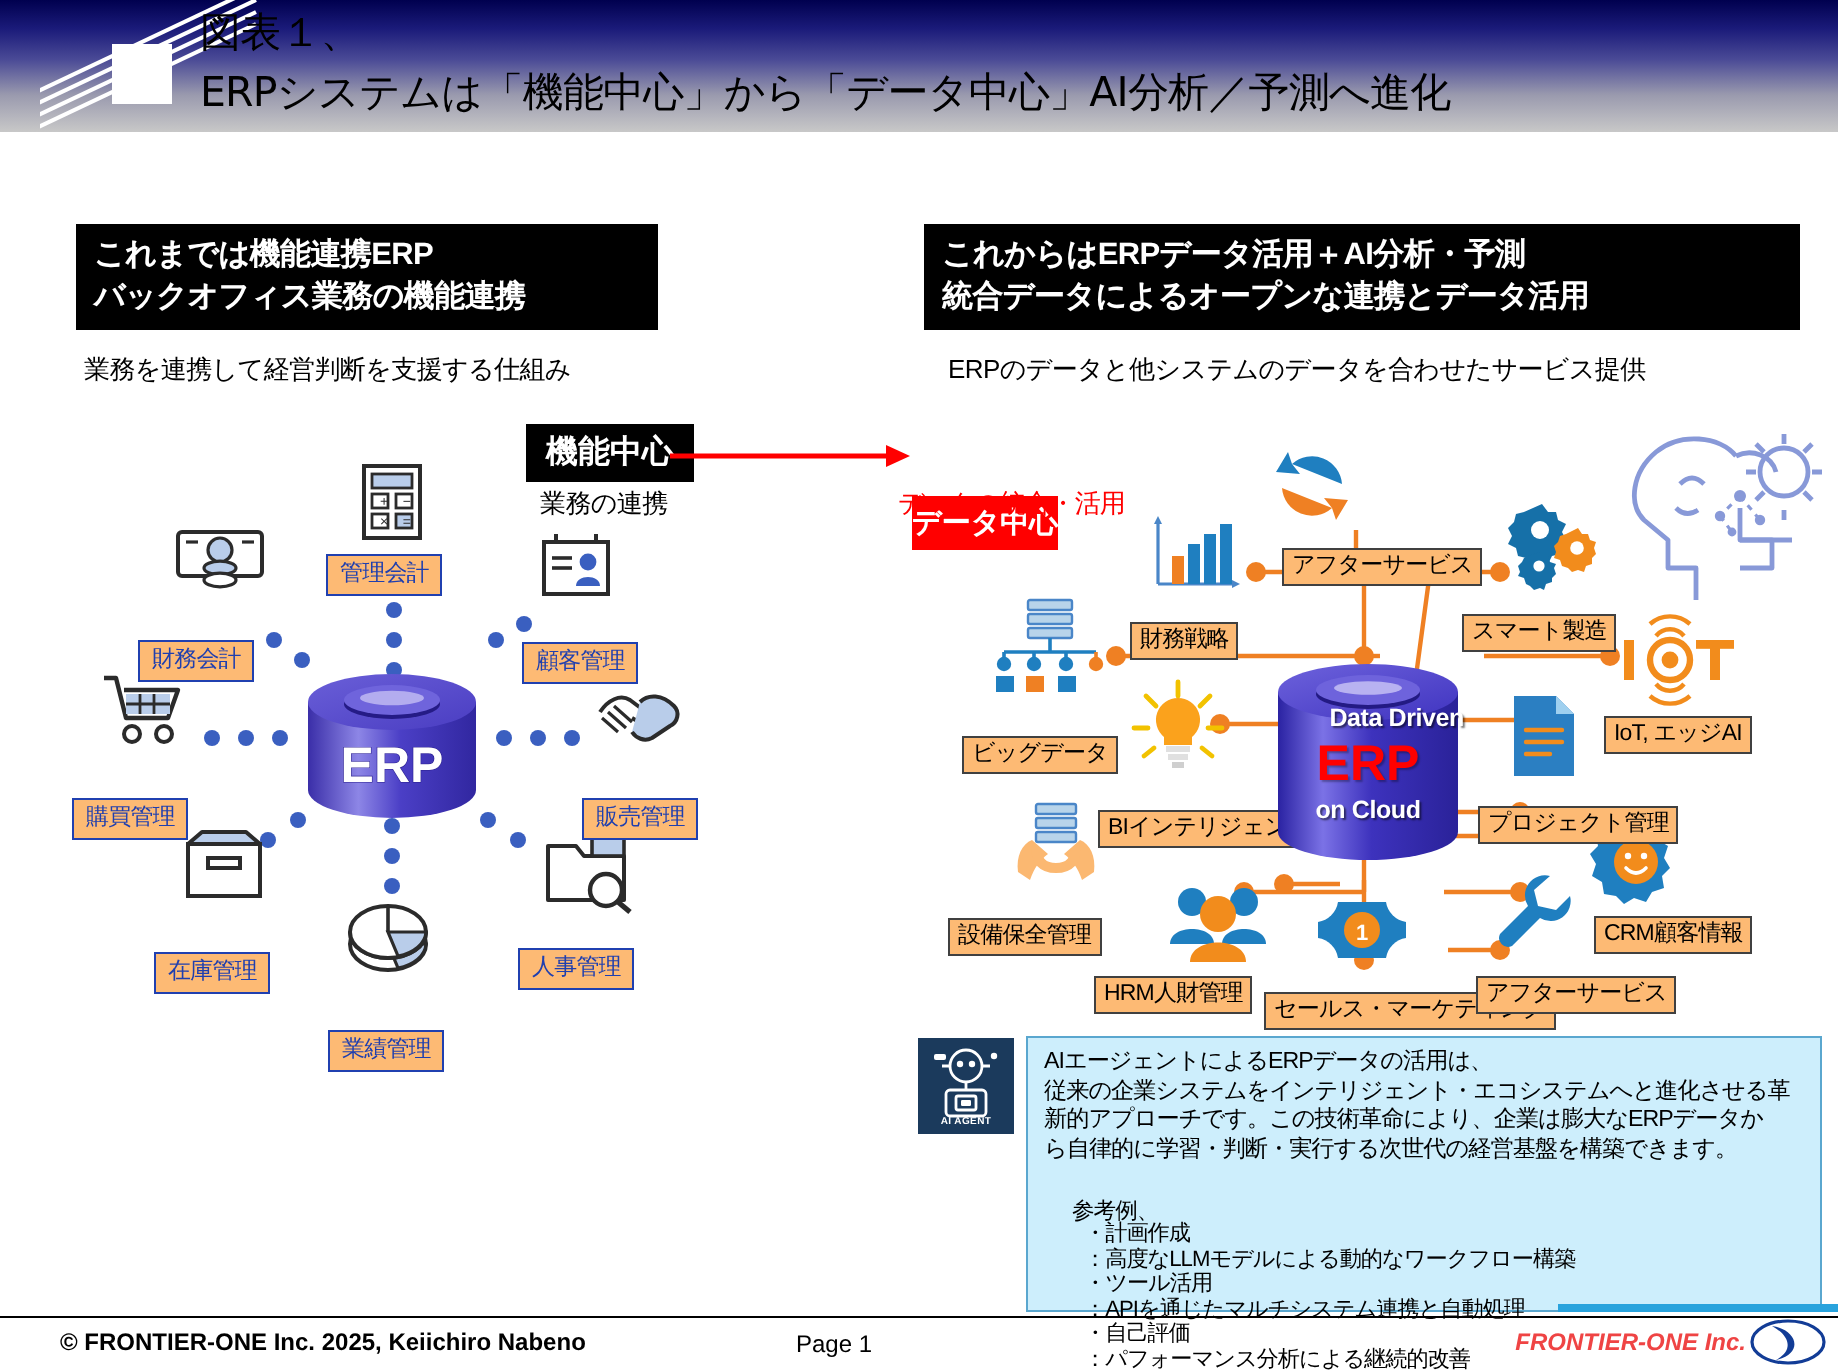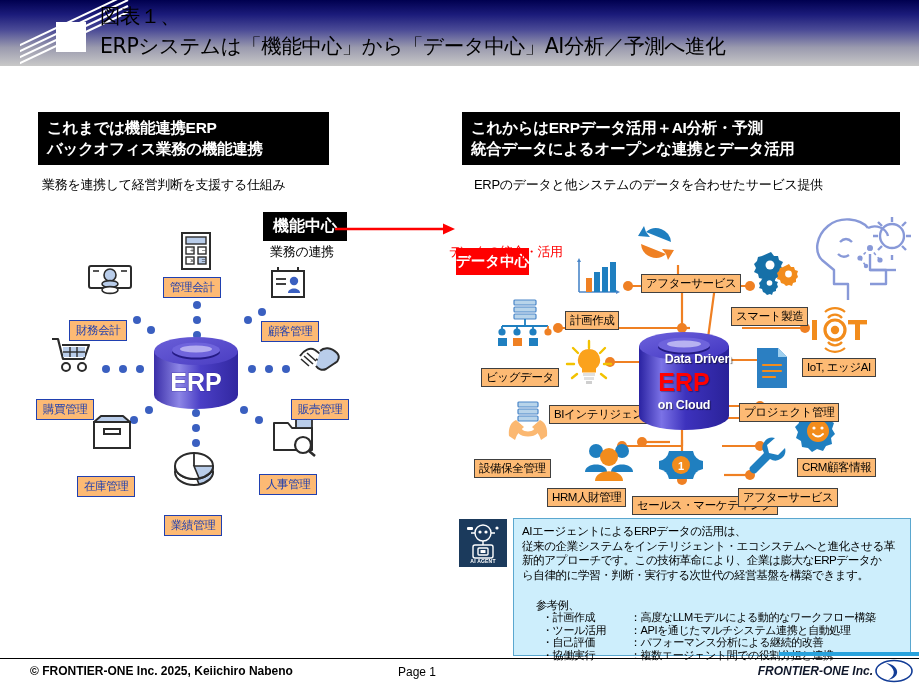--- a/index.html
+++ b/index.html
@@ -50,34 +50,34 @@
   #dd-cyl .t3{position:absolute;left:0;top:66px;width:96px;color:#fff;font-weight:bold;font-size:12.5px;
       text-shadow:1px 1px 1px rgba(0,0,0,.55);letter-spacing:-0.2px;}
 
   
   #info-box{position:absolute;left:513px;top:518px;width:396px;height:136px;
     background:#cdeefc;border:1px solid #5aa7cf;}
   #info-para{position:absolute;left:8px;top:5px;width:380px;font-size:11.6px;line-height:14.6px;
     letter-spacing:-0.5px;white-space:pre-line;}
   #info-ref{position:absolute;left:22px;top:79px;font-size:11.3px;letter-spacing:-0.5px;}
   #info-list{position:absolute;left:28px;top:92px;width:360px;font-size:11.1px;line-height:12.6px;letter-spacing:-0.5px;}
-  #info-list .row{display:flex;}
+  #info-list .row{display:flex;flex-direction:column;}
   #info-list .k{width:88px;}
   #info-list .v{flex:1;}
   #ai-agent{position:absolute;left:459px;top:519px;width:48px;height:48px;background:#1b3a5c;}
   #ai-agent .cap{position:absolute;left:0;bottom:3px;width:48px;text-align:center;color:#fff;
      font-size:5px;font-weight:bold;letter-spacing:0.2px;}
 
   
   #footer-line{position:absolute;left:0;top:658px;width:919px;height:1px;background:#000;}
   #footer-left{position:absolute;left:30px;top:664px;font-size:12px;font-weight:bold;
      font-family:Liberation Sans, sans-serif;white-space:nowrap;}
   #footer-page{position:absolute;left:398px;top:665px;font-size:12px;}
   #footer-brand{position:absolute;right:46px;top:664px;font-size:12px;font-weight:bold;font-style:italic;
-     color:#0f172a;white-space:nowrap;}
+     color:#ef4444;white-space:nowrap;}
   #footer-logo{position:absolute;right:6px;top:660px;width:38px;height:22px;}
   #footer-topbar{position:absolute;right:0;top:652px;width:140px;height:4px;background:#29a3dd;}
 
   svg{overflow:visible;}
 </style>
 </head>
 <body>
 
 <div id="header">
   <div id="header-deco">
@@ -324,21 +324,21 @@
     <line x1="5" y1="2" x2="5" y2="34" stroke="#4a86c8" stroke-width="1.6"></line>
     <line x1="5" y1="34" x2="44" y2="34" stroke="#4a86c8" stroke-width="1.6"></line>
     <polygon points="3,4 5,0 7,4" fill="#4a86c8"></polygon>
       <polygon points="42,32 46,34 42,36" fill="#4a86c8"></polygon>
     <rect x="12" y="20" width="6" height="14" fill="#ef8023"></rect>
     <rect x="20" y="14" width="6" height="20" fill="#1f7fc0"></rect>
     <rect x="28" y="9" width="6" height="25" fill="#1f7fc0"></rect>
     <rect x="36" y="4" width="6" height="30" fill="#1f7fc0"></rect>
   </svg>
 </div>
-<div class="lbl lbl-blk" style="left:565px;top:298px;">計画作成</div>
+<div class="lbl lbl-blk" style="left:565px;top:298px;">財務戦略</div>
 
 <div style="position:absolute;left:496px;top:298px;">
   <svg width="58" height="50" viewBox="0 0 58 50">
     <g fill="#b8d4ea" stroke="#4a86c8" stroke-width="1.2">
       <rect x="18" y="2" width="22" height="5" rx="1"></rect>
       <rect x="18" y="9" width="22" height="5" rx="1"></rect>
       <rect x="18" y="16" width="22" height="5" rx="1"></rect>
     </g>
     <line x1="29" y1="21" x2="29" y2="28" stroke="#1f7fc0" stroke-width="1.8"></line>
     <line x1="6" y1="28" x2="52" y2="28" stroke="#1f7fc0" stroke-width="1.8"></line>

